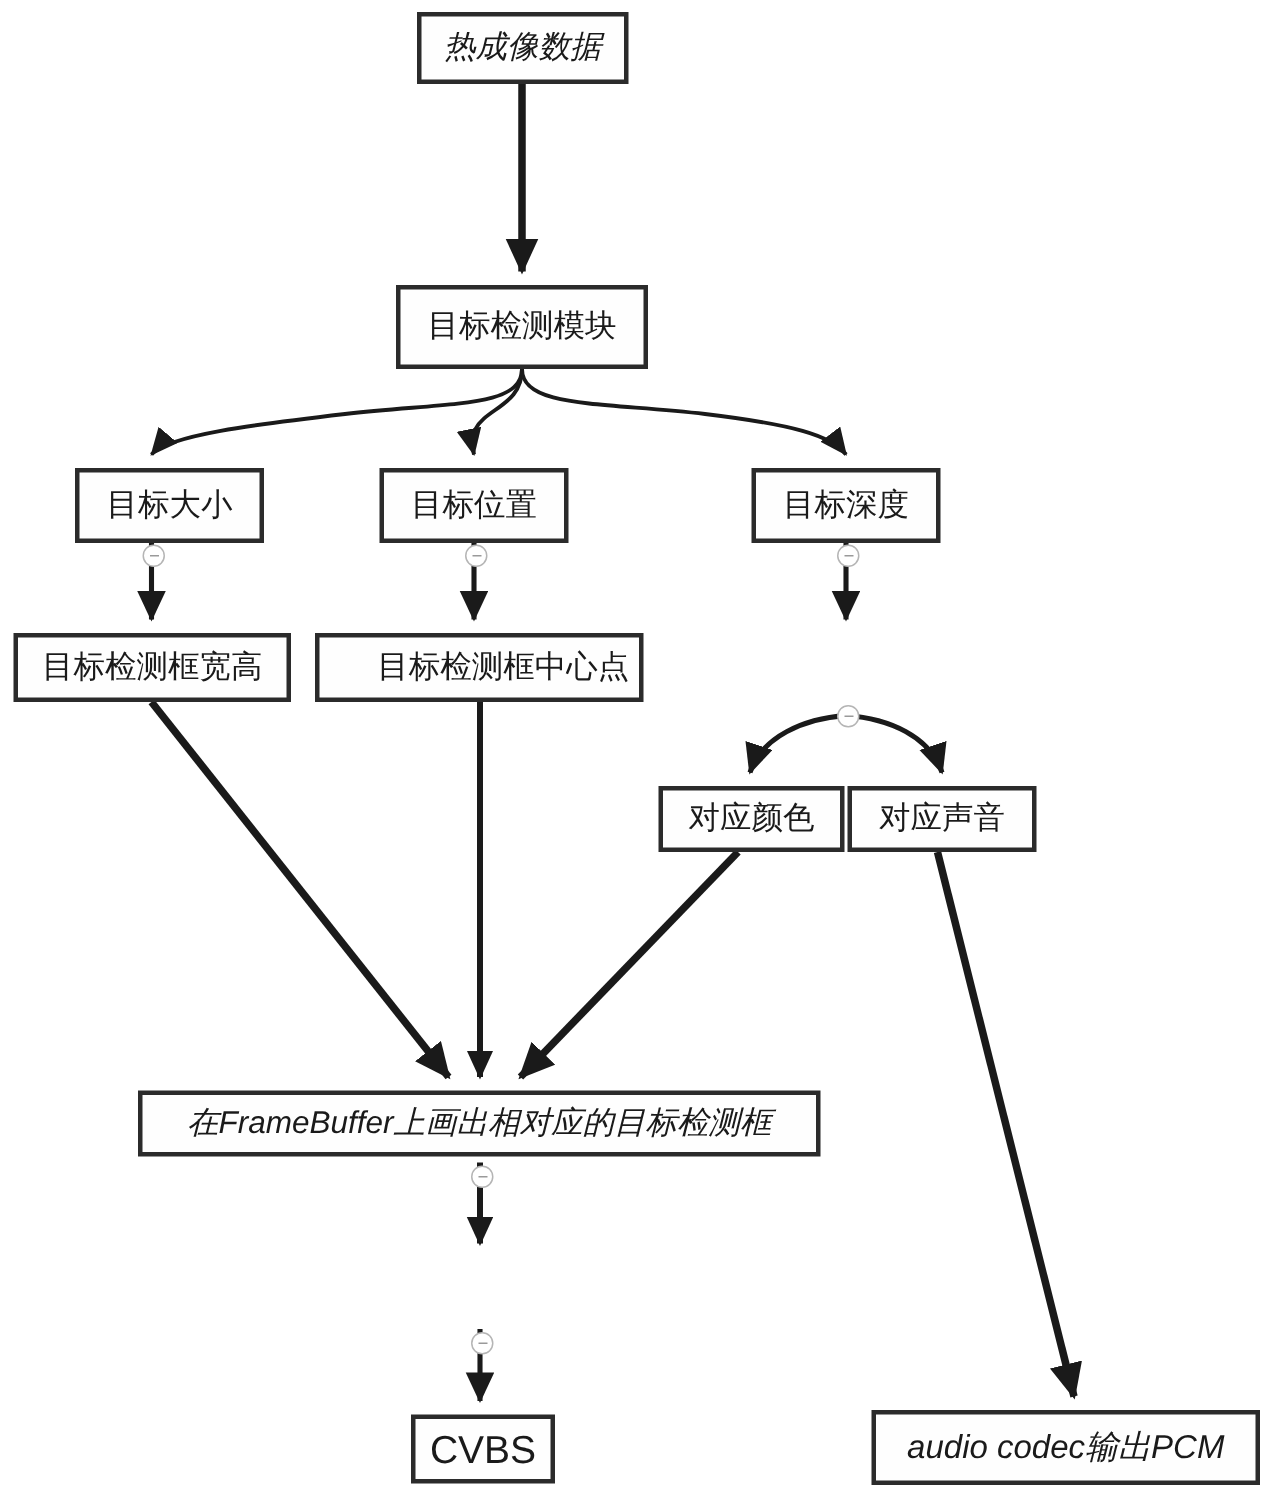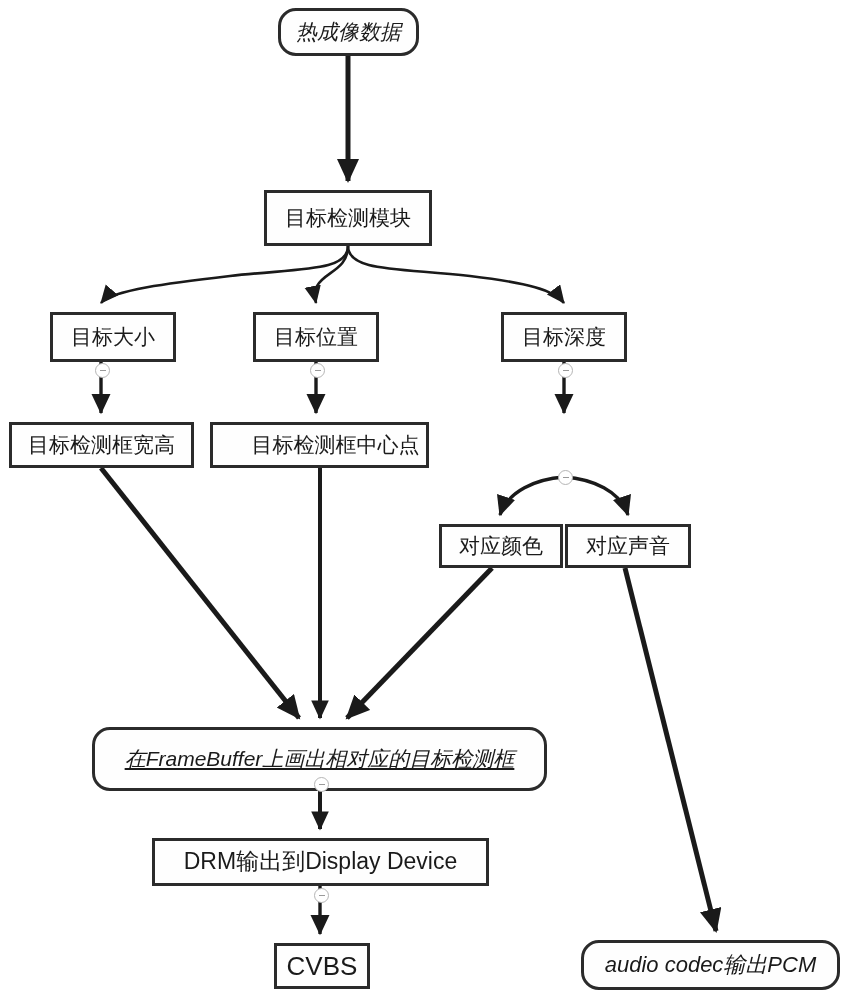--- a/index.html
+++ b/index.html
@@ -34,21 +34,20 @@
     justify-content: center;
     text-align: center;
     color: #1a1a1a;
     font-size: 21px;
     line-height: 1.1;
     white-space: nowrap;
     z-index: 3;
   }
   .node.italic {
     font-style: italic;
-    border-radius: 18px;
   }
   .handle {
     position: absolute;
     width: 13px;
     height: 13px;
     border-radius: 50%;
     background: #ffffff;
     border: 1px solid #b5b5b5;
     z-index: 5;
     display: flex;
@@ -121,18 +120,17 @@
 
   <div class="node italic" style="left:278px; top:8px;   width:141px; height:48px;">热成像数据</div>
   <div class="node" style="left:264px; top:190px; width:168px; height:56px;">目标检测模块</div>
   <div class="node" style="left:38px;  top:312px; width:126px; height:50px;margin-left:12px;">目标大小</div>
   <div class="node" style="left:501px; top:312px; width:126px; height:50px;">目标深度</div>
   <div class="node" style="left:253px; top:312px; width:126px; height:50px;">目标位置</div>
   <div class="node" style="left:9px;   top:422px; width:185px; height:46px;">目标检测框宽高</div>
   <div class="node" style="left:210px; top:422px; width:219px; height:46px;padding-left:32px;">目标检测框中心点</div>
   <div class="node" style="left:439px; top:524px; width:124px; height:44px;">对应颜色</div>
   <div class="node" style="left:565px; top:524px; width:126px; height:44px;">对应声音</div>
-  <div class="node italic" style="left:92px;  top:727px; width:455px; height:64px;text-decoration:underline;">在FrameBuffer上画出相对应的目标检测框</div>
-  <div class="node" style="left:152px; top:838px; width:337px; height:48px; font-size:23px;">DRM输出到Display Device</div>
+  <div class="node italic" style="left:92px;  top:727px; width:455px; height:44px;">在FrameBuffer上画出相对应的目标检测框</div>
   <div class="node" style="left:274px; top:943px; width:96px;  height:46px; font-size:26px;">CVBS</div>
   <div class="node italic" style="left:581px; top:940px; width:259px; height:50px; font-size:22px;">audio codec输出PCM</div>
 
 </div>
 
 </body></html>

